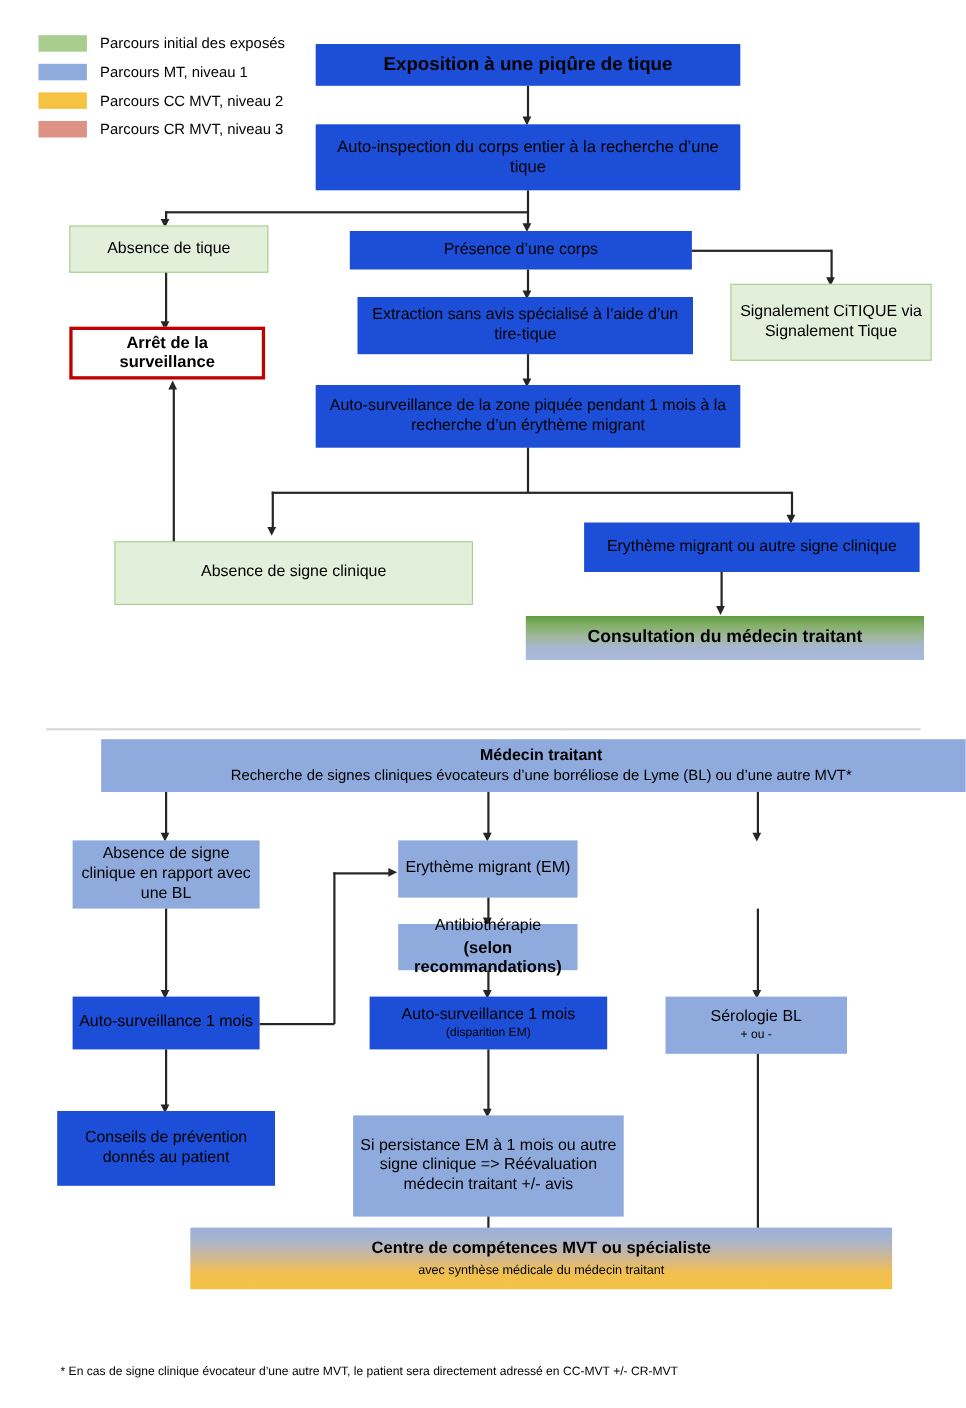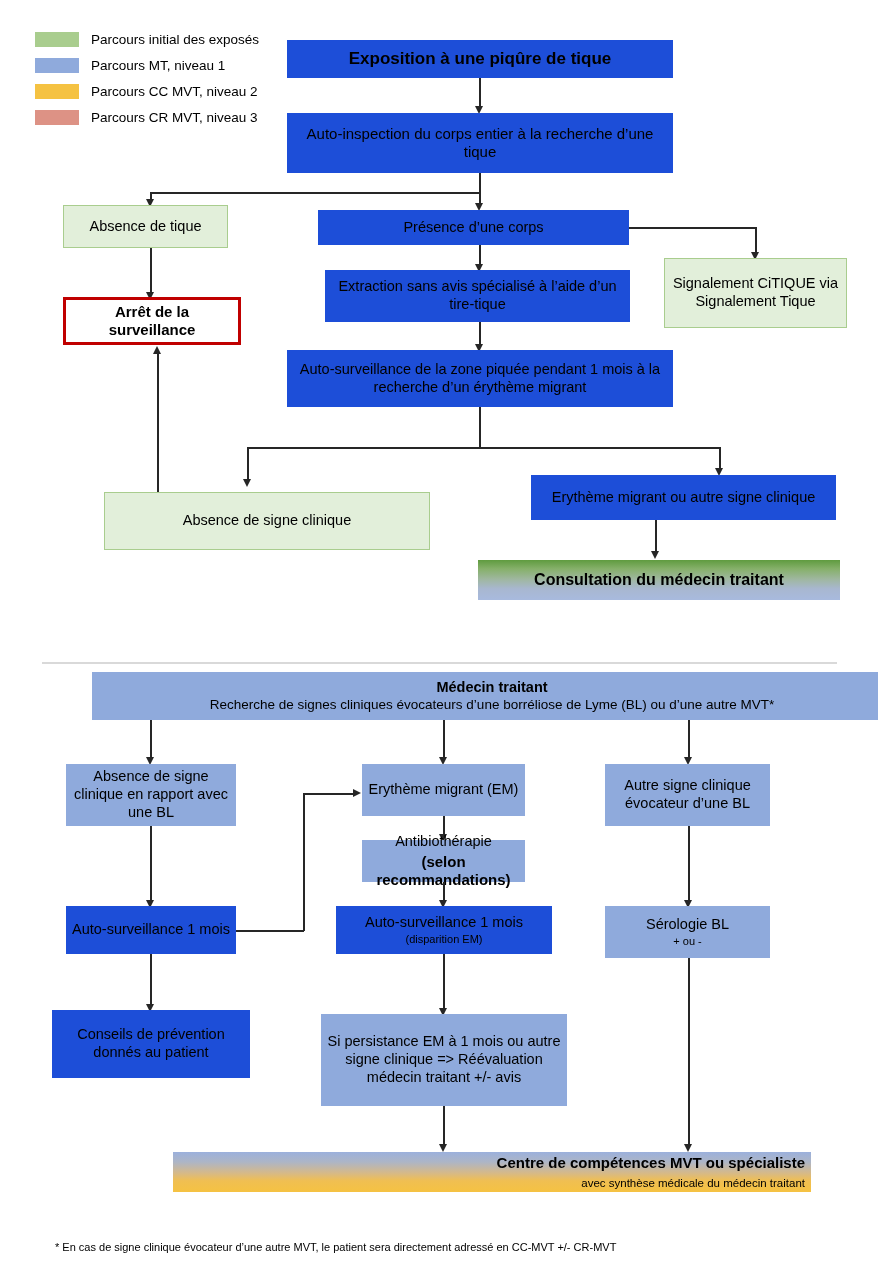--- a/index.html
+++ b/index.html
@@ -113,21 +113,21 @@
 
   <div class="box green" style="left:287px;top:113px;width:386px;height:60px;font-size:15px;">Auto-inspection du corps entier à la recherche d’une tique</div>
 
   <div class="vline" style="left:479px;top:173px;height:20px;"></div>
   <div class="hline" style="left:150px;top:192px;width:330px;"></div>
   <div class="vline" style="left:150px;top:192px;height:10px;"></div>
   <div class="arrow-down" style="left:146px;top:199px;"></div>
   <div class="vline" style="left:479px;top:192px;height:14px;"></div>
   <div class="arrow-down" style="left:475px;top:203px;"></div>
 
-  <div class="box green-light" style="left:63px;top:205px;width:165px;height:43px;">Absence de tique</div>
+  <div class="box green-light" style="left:63px;top:205px;width:181px;height:43px;">Absence de tique</div>
 
   <div class="box green" style="left:318px;top:210px;width:311px;height:35px;">Présence d’une corps</div>
 
   <div class="hline" style="left:629px;top:227px;width:127px;"></div>
   <div class="vline" style="left:755px;top:227px;height:29px;"></div>
   <div class="arrow-down" style="left:751px;top:252px;"></div>
 
   <div class="box green-light" style="left:664px;top:258px;width:183px;height:70px;">
     <span>Signalement CiTIQUE via Signalement Tique</span>
   </div>
@@ -179,21 +179,20 @@
   <div class="vline" style="left:443px;top:720px;height:41px;"></div>
   <div class="arrow-down" style="left:439px;top:757px;"></div>
 
   <div class="vline" style="left:688px;top:720px;height:41px;"></div>
   <div class="arrow-down" style="left:684px;top:757px;"></div>
 
   <div class="box blue" style="left:66px;top:764px;width:170px;height:62px;">Absence de signe clinique en rapport avec une BL</div>
 
   <div class="box blue" style="left:362px;top:764px;width:163px;height:52px;">Erythème migrant (EM)</div>
 
-  <div class="box blue" style="left:605px;top:764px;width:165px;height:62px;">Autre signe clinique évocateur d’une BL</div>
 
   <div class="vline" style="left:443px;top:816px;height:22px;"></div>
   <div class="arrow-down" style="left:439px;top:834px;"></div>
 
   <div class="box blue" style="left:362px;top:840px;width:163px;height:42px;">
     <span style="font-size:14.5px;">Antibiothérapie</span>
     <span class="sub">(selon recommandations)</span>
   </div>
 
   <div class="vline" style="left:150px;top:826px;height:78px;"></div>
@@ -231,20 +230,20 @@
   <div class="arrow-down" style="left:439px;top:1008px;"></div>
 
   <div class="box blue" style="left:321px;top:1014px;width:246px;height:92px;">Si persistance EM à 1 mois ou autre signe clinique =&gt; Réévaluation médecin traitant +/-  avis</div>
 
   <div class="vline" style="left:443px;top:1106px;height:42px;"></div>
   <div class="arrow-down" style="left:439px;top:1144px;"></div>
 
   <div class="vline" style="left:688px;top:958px;height:190px;"></div>
   <div class="arrow-down" style="left:684px;top:1144px;"></div>
 
-  <div class="box grad-blue-yellow" style="left:173px;top:1152px;width:638px;height:40px;align-items:flex-end;">
+  <div class="box grad-blue-yellow" style="left:173px;top:1116px;width:638px;height:56px;">
     <span class="bold" style="font-size:15px;">Centre de compétences MVT ou spécialiste</span>
     <span style="font-size:11.5px;margin-top:3px;">avec synthèse médicale du médecin traitant</span>
   </div>
 
   <div id="footnote">* En cas de signe clinique évocateur d’une autre MVT, le patient sera directement adressé en CC-MVT +/- CR-MVT</div>
 
 </div>
 
 </body></html>

